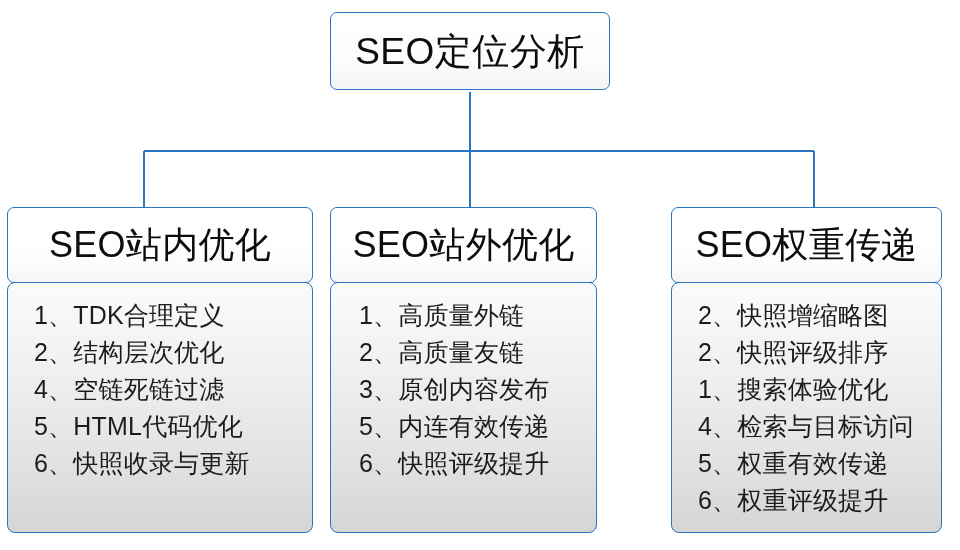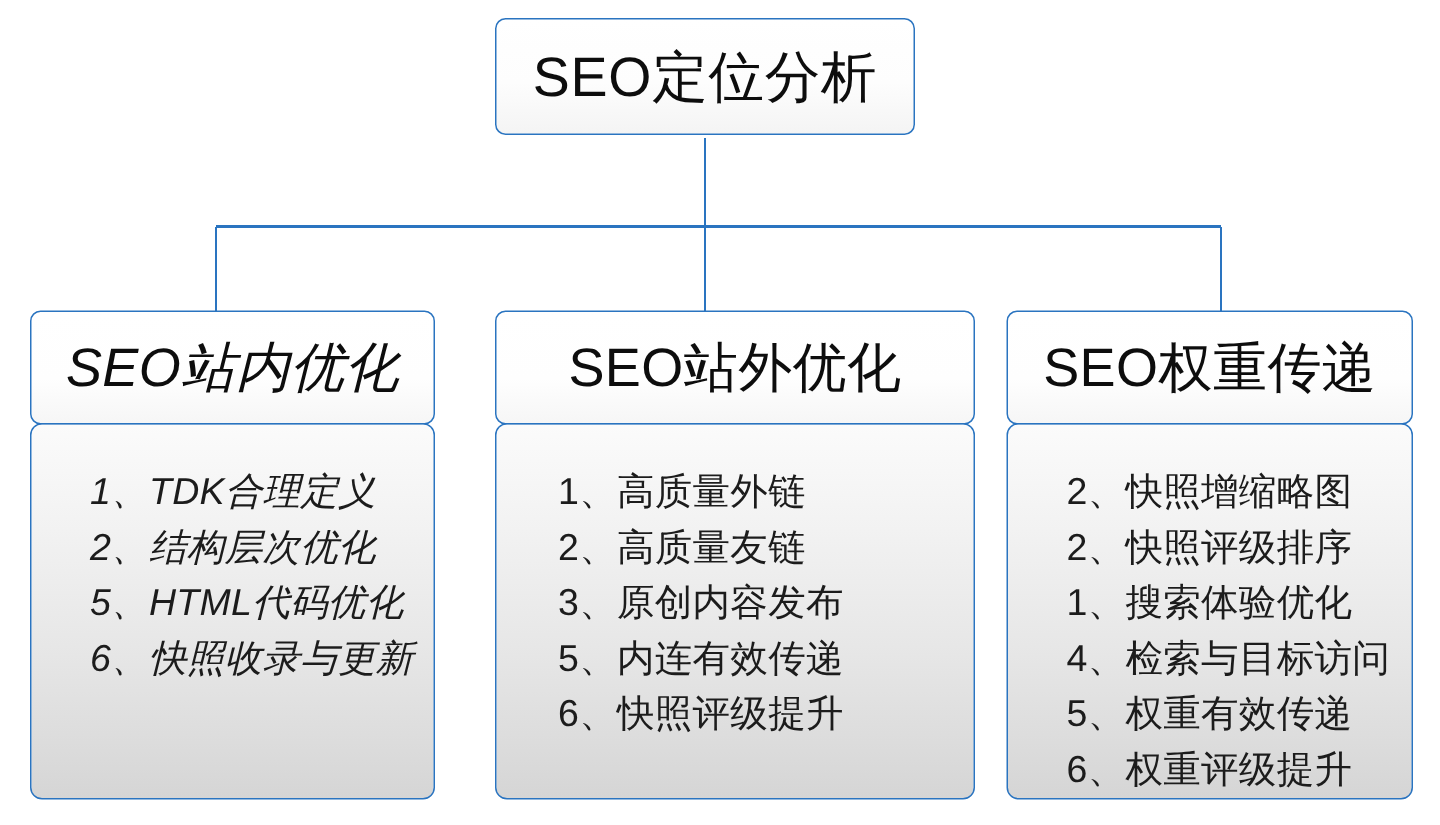--- a/index.html
+++ b/index.html
@@ -52,22 +52,22 @@
     letter-spacing: 0.5px;
     line-height: 1;
     white-space: nowrap;
   }
 
   
   .column {
     position: absolute;
     top: 207px;
   }
-  .col-1 { left: 20px;   width: 270px; font-style: italic; }
-  .col-2 { left: 330px; width: 320px; }
+  .col-1 { left: 7px;   width: 306px; }
+  .col-2 { left: 330px; width: 267px; }
   .col-3 { left: 671px; width: 271px; }
 
   .col-header {
     box-sizing: border-box;
     height: 76px;
     border: 1.4px solid #2a74c0;
     border-radius: 7px;
     background: linear-gradient(to bottom, #ffffff 0%, #fefefe 60%, #f6f6f6 100%);
     display: flex;
     align-items: center;
@@ -89,21 +89,21 @@
     border-radius: 8px;
     background: linear-gradient(to bottom, #fbfbfb 0%, #f2f2f2 28%, #e6e6e6 62%, #d9d9d9 92%, #d5d5d5 100%);
     padding: 10px 0 8px 0;
     display: flex;
     flex-direction: column;
     justify-content: flex-start;
   }
 
   .item-list {
     list-style: none;
-    margin: 17px;
+    margin: 4px;
     padding: 0;
   }
   .item {
     font-size: 25px;
     color: #1c1c1c;
     line-height: 37px;
     height: 37px;
     white-space: nowrap;
     padding-left: 22px;
     letter-spacing: 0.2px;
@@ -131,20 +131,21 @@
   </div>
 
   <div class="column col-1">
     <div class="col-header">
       <span class="col-header-title">SEO站内优化</span>
     </div>
     <div class="col-body">
       <ul class="item-list">
         <li class="item">1、TDK合理定义</li>
         <li class="item">2、结构层次优化</li>
+        <li class="item">4、空链死链过滤</li>
         <li class="item">5、HTML代码优化</li>
         <li class="item">6、快照收录与更新</li>
       </ul>
     </div>
   </div>
 
   <div class="column col-2">
     <div class="col-header">
       <span class="col-header-title">SEO站外优化</span>
     </div>

